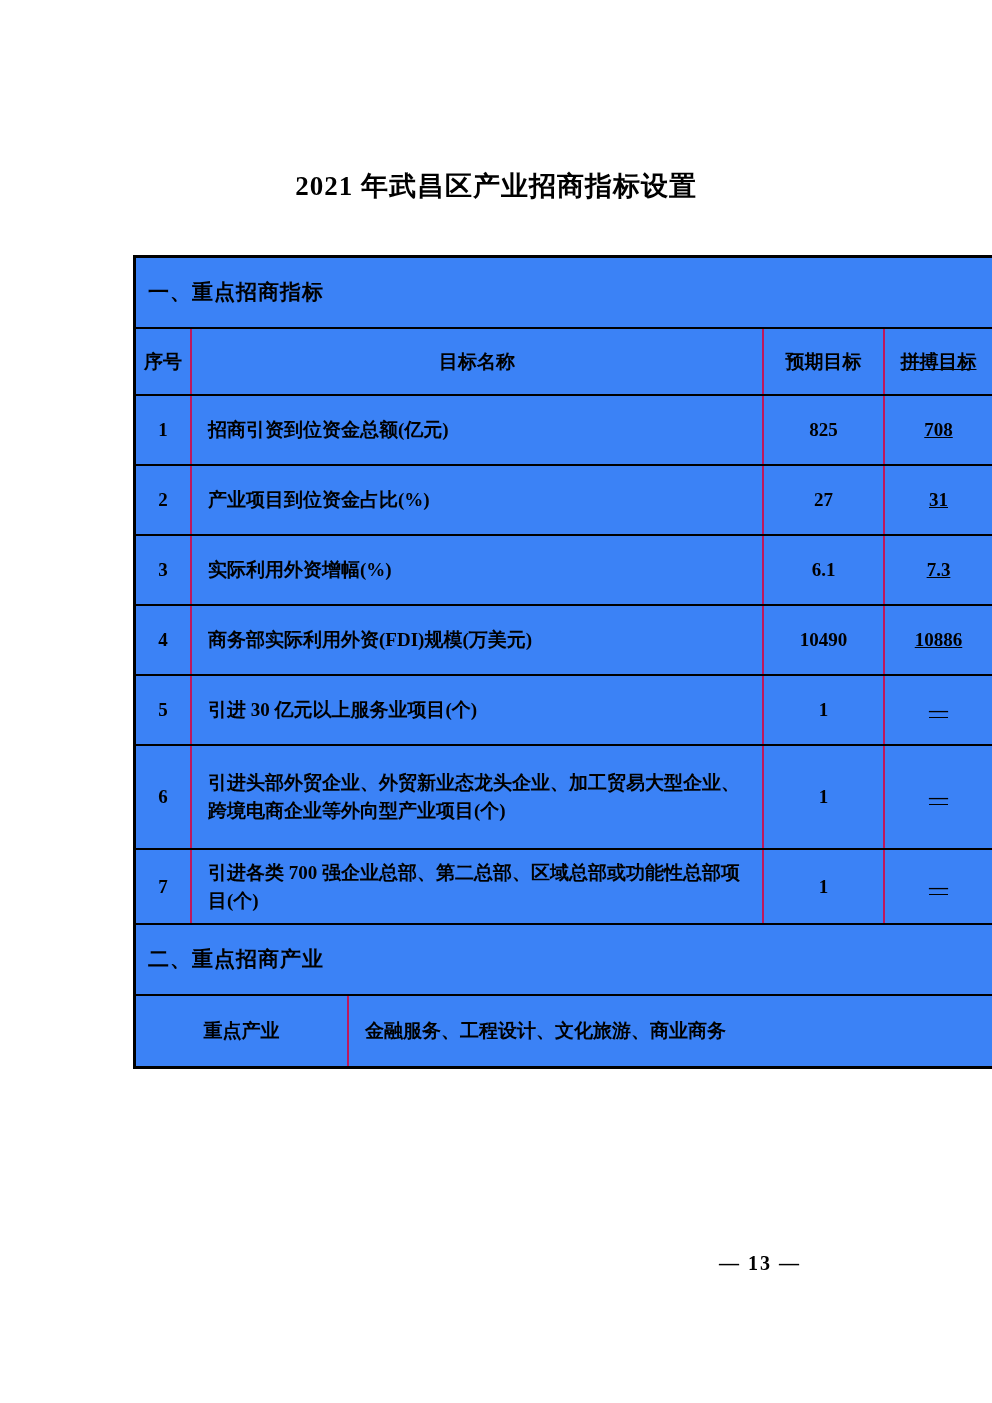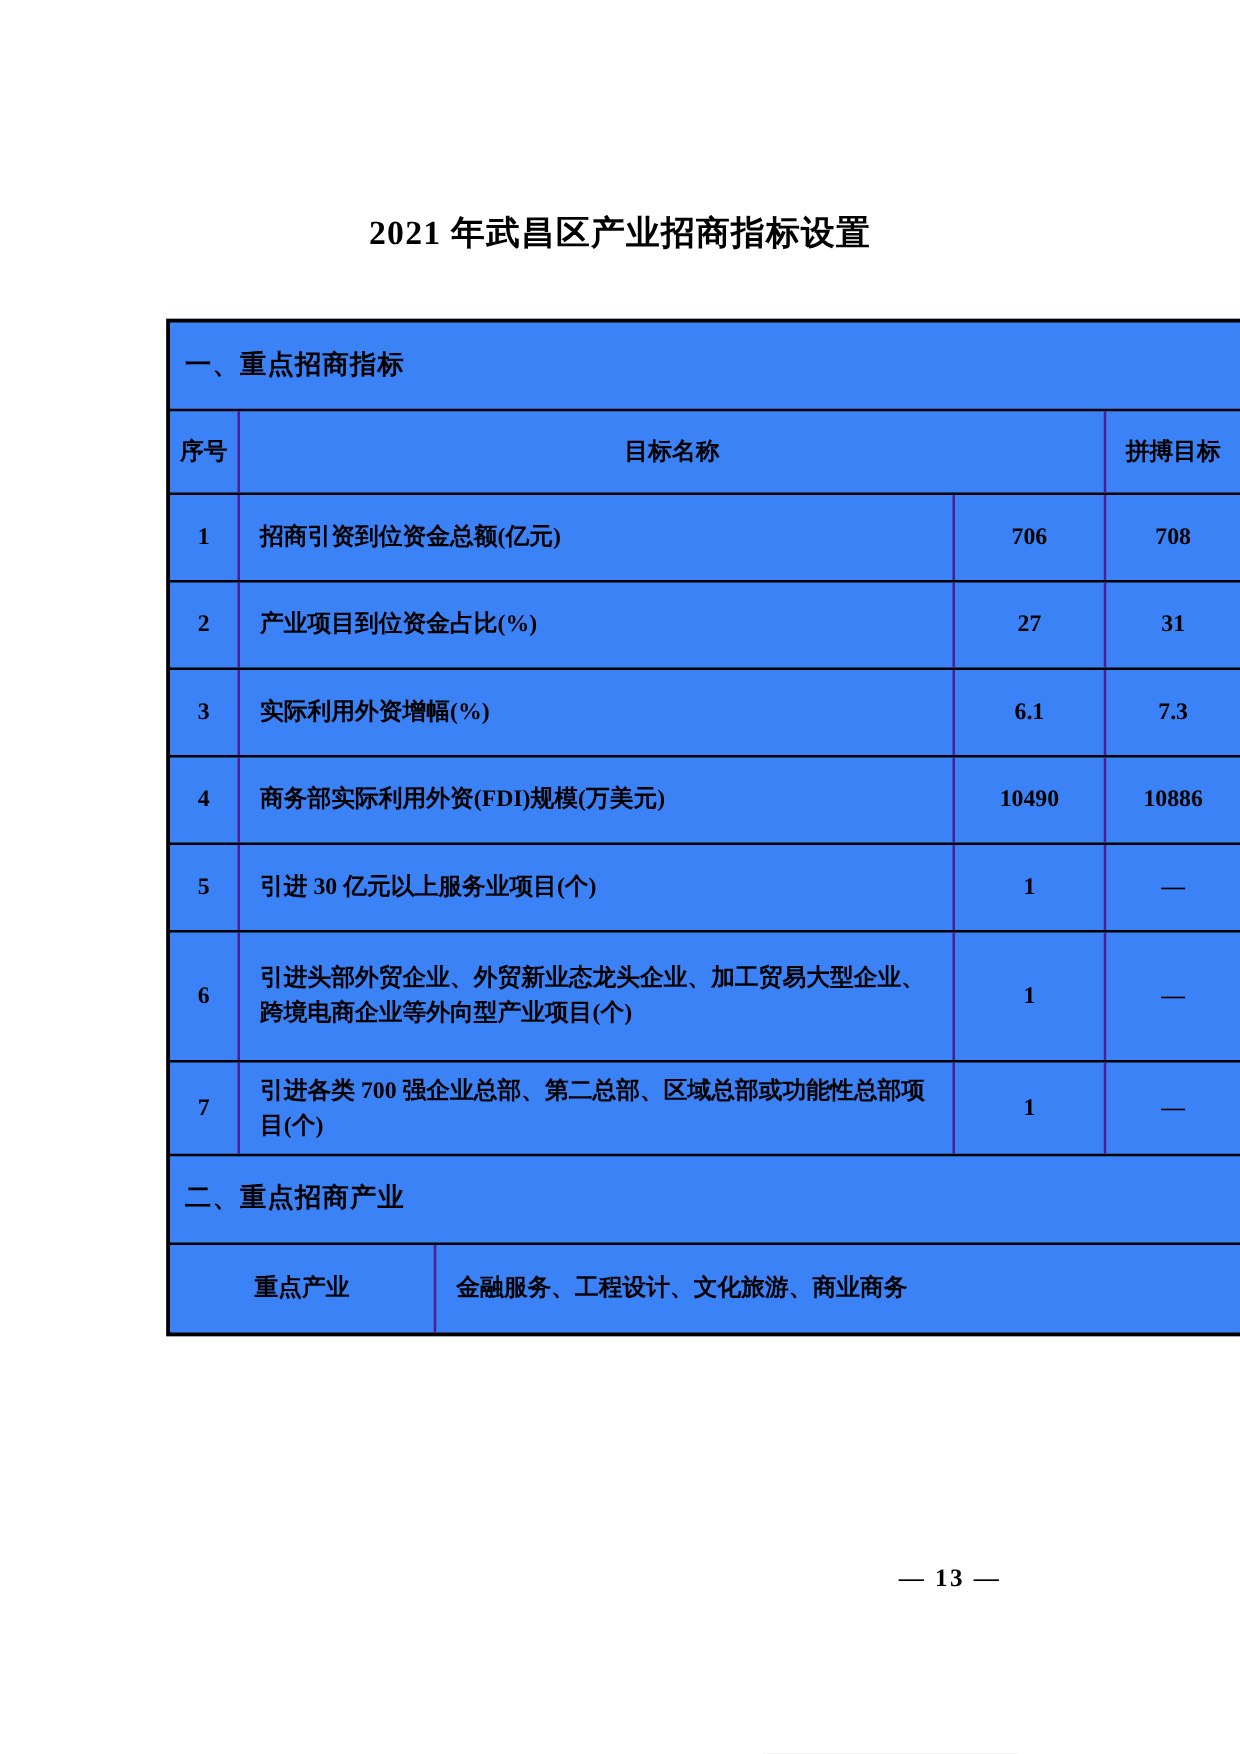--- a/index.html
+++ b/index.html
@@ -35,41 +35,41 @@
   }
   .t-row {
     display: flex;
     align-items: stretch;
     border-bottom: 2px solid #000;
   }
   .t-row:last-child { border-bottom: none; }
   .t-cell {
     display: flex;
     align-items: center;
-    border-right: 2px solid #4c1d95;
+    border-right: 2px solid #be185d;
     font-weight: bold;
     font-size: 19px;
     line-height: 1.45;
   }
   .t-cell:last-child { border-right: none; }
   .section-row { height: 71px; }
   .section-cell {
     flex: 1;
     padding-left: 12px;
     font-size: 21px;
     font-weight: bold;
     font-family: "Liberation Sans", "DejaVu Sans", sans-serif;
     letter-spacing: 1px;
   }
   .head-row { height: 67px; }
   .col-no    { flex: 0 0 56px;  justify-content: center; text-align: center; }
   .col-name  { flex: 1 1 auto;  padding: 18px 16px; }
   .col-name.centered { justify-content: center; padding: 12px; }
   .col-exp   { flex: 0 0 121px; justify-content: center; text-align: center; }
-  .col-str   { flex: 0 0 107px; justify-content: center; text-align: center; }
+  .col-str   { flex: 0 0 107px; justify-content: center; text-align: center; text-decoration: underline; }
   .data-row { height: 70px; }
   .data-row.tall { height: 104px; }
   .data-row.med  { height: 75px; }
   .num-cell { font-family: "Liberation Serif", "DejaVu Serif", serif; }
   .industry-row { height: 70px; border-radius: 19px; }
   .industry-label {
     flex: 0 0 213px;
     justify-content: center;
     text-align: center;
   }
@@ -99,27 +99,28 @@
 
   <div class="doc-table">
 
     <div class="t-row section-row">
       <div class="t-cell section-cell">一、重点招商指标</div>
     </div>
 
     <div class="t-row head-row">
       <div class="t-cell col-no">序号</div>
       <div class="t-cell col-name centered">目标名称</div>
+      <div class="t-cell col-exp">预期目标</div>
       <div class="t-cell col-str">拼搏目标</div>
     </div>
 
     <div class="t-row data-row">
       <div class="t-cell col-no num-cell">1</div>
       <div class="t-cell col-name">招商引资到位资金总额(亿元)</div>
-      <div class="t-cell col-exp num-cell">706</div>
+      <div class="t-cell col-exp num-cell">825</div>
       <div class="t-cell col-str num-cell">708</div>
     </div>
 
     <div class="t-row data-row">
       <div class="t-cell col-no num-cell">2</div>
       <div class="t-cell col-name">产业项目到位资金占比(%)</div>
       <div class="t-cell col-exp num-cell">27</div>
       <div class="t-cell col-str num-cell">31</div>
     </div>
 

